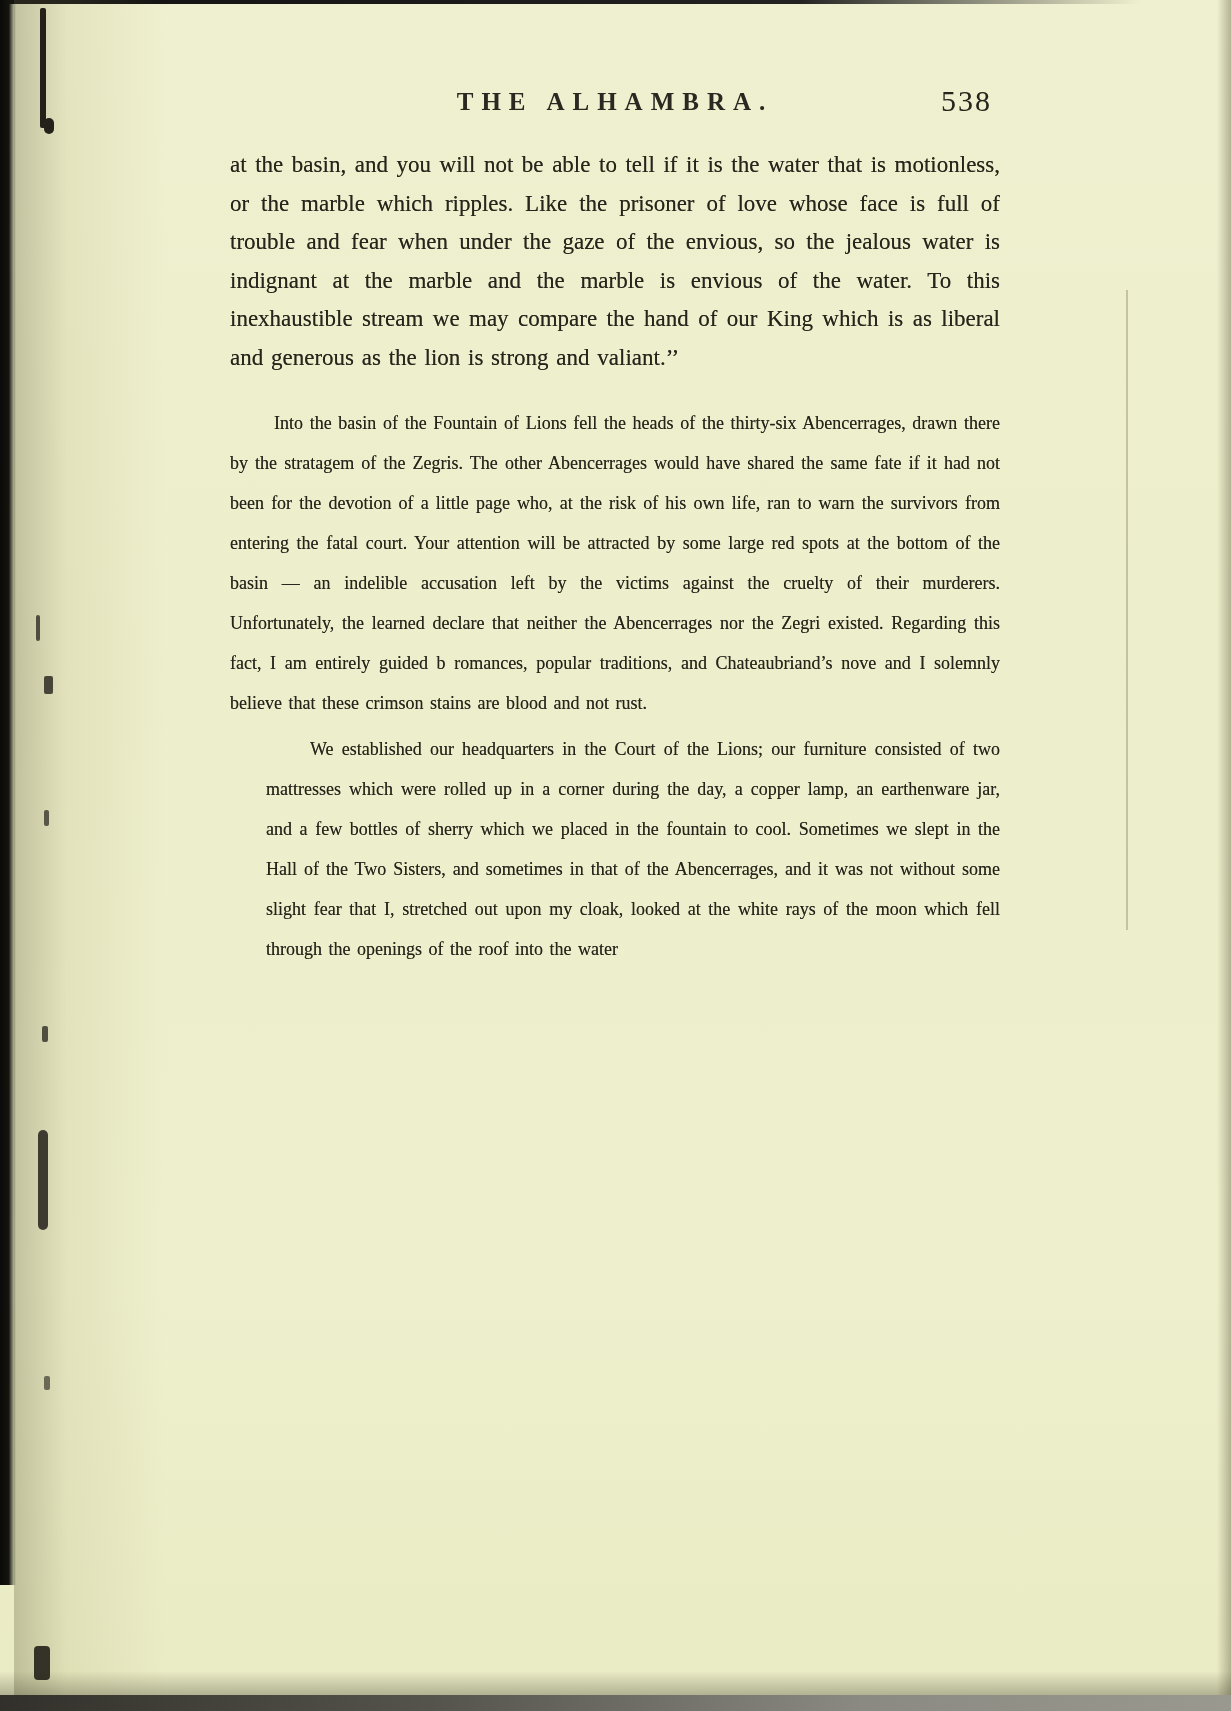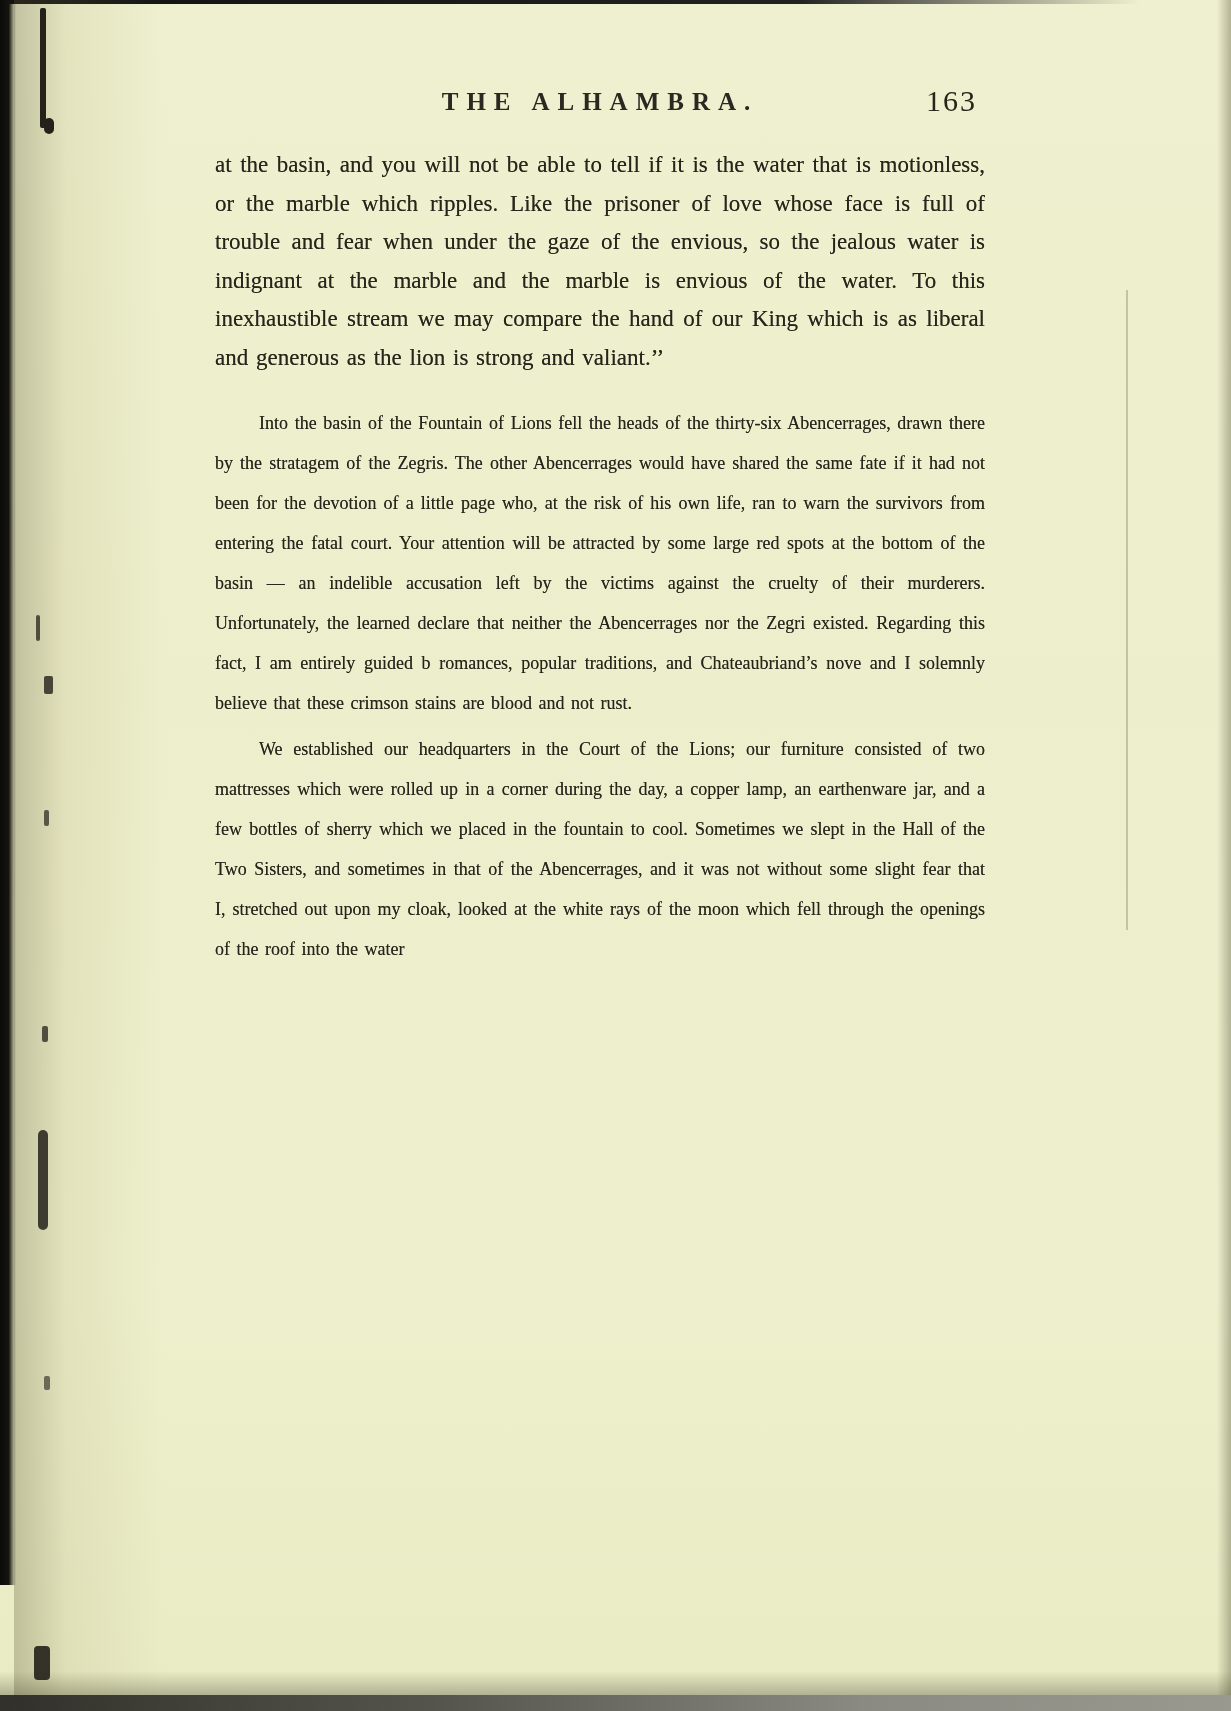--- a/index.html
+++ b/index.html
@@ -67,21 +67,21 @@
   .mark-4 { top: 676px;  left: 44px; width: 9px;  height: 18px; opacity: .8; }
   .mark-5 { top: 810px;  left: 44px; width: 5px;  height: 16px; opacity: .7; }
   .mark-6 { top: 1026px; left: 42px; width: 6px;  height: 16px; opacity: .75; }
   .mark-7 { top: 1130px; left: 38px; width: 10px; height: 100px; opacity: .85; border-radius: 5px; }
   .mark-8 { top: 1376px; left: 44px; width: 6px;  height: 14px; opacity: .6; }
   .mark-9 { top: 1646px; left: 34px; width: 16px; height: 34px; opacity: .9; border-radius: 4px; }
 
   
   .text-column {
     position: absolute;
-    left: 215px;
+    left: 230px;
     top: 88px;
     width: 770px;
     color: #26241b;
   }
 
   .running-head {
     position: relative;
     height: 42px;
   }
   .head-title {
@@ -112,21 +112,21 @@
     margin-top: 16px;
     font-size: 23px;
     line-height: 38.5px;
   }
   p.para-body {
     font-size: 18px;
     line-height: 40px;
     text-indent: 44px;
   }
   p.para-2 { margin-top: 26px; }
-  p.para-3 { margin-top: 6px; }
+  p.para-3 { margin-top: 6px; margin-left: 36px; }
 </style>
 </head>
 <body>
 
 <div class="scan-page">
 
   <div class="top-edge"></div>
   <div class="left-spine"></div>
   <div class="gutter-shadow"></div>
   <div class="right-edge"></div>
@@ -141,21 +141,21 @@
   <div class="spine-mark mark-5"></div>
   <div class="spine-mark mark-6"></div>
   <div class="spine-mark mark-7"></div>
   <div class="spine-mark mark-8"></div>
   <div class="spine-mark mark-9"></div>
 
   <div class="text-column">
 
     <div class="running-head">
       <span class="head-title">THE ALHAMBRA.</span>
-      <span class="page-number">163</span>
+      <span class="page-number">538</span>
     </div>
 
     <p class="para para-quote">at the basin, and you will not be able to tell if it is the water that is motionless, or the marble which ripples.  Like the prisoner of love whose face is full of trouble and fear when under the gaze of the envious, so the jealous water is indignant at the marble and the marble is envious of the water.  To this inexhaustible stream we may compare the hand of our King which is as liberal and generous as the lion is strong and valiant.’’</p>
 
     <p class="para para-body para-2">Into the basin of the Fountain of Lions fell the heads of the thirty-six Abencerrages, drawn there by the stratagem of the Zegris.  The other Abencerrages would have shared the same fate if it had not been for the devotion of a little page who, at the risk of his own life, ran to warn the survivors from entering the fatal court.  Your attention will be attracted by some large red spots at the bottom of the basin — an indelible accusation left by the victims against the cruelty of their murderers.  Unfortunately, the learned declare that neither the Abencerrages nor the Zegri existed.  Regarding this fact, I am entirely guided b romances, popular traditions, and Chateaubriand’s nove and I solemnly believe that these crimson stains are blood and not rust.</p>
 
     <p class="para para-body para-3">We established our headquarters in the Court of the Lions; our furniture consisted of two mattresses which were rolled up in a corner during the day, a copper lamp, an earthenware jar, and a few bottles of sherry which we placed in the fountain to cool.  Sometimes we slept in the Hall of the Two Sisters, and sometimes in that of the Abencerrages, and it was not without some slight fear that I, stretched out upon my cloak, looked at the white rays of the moon which fell through the openings of the roof into the water</p>
 
   </div>
 

